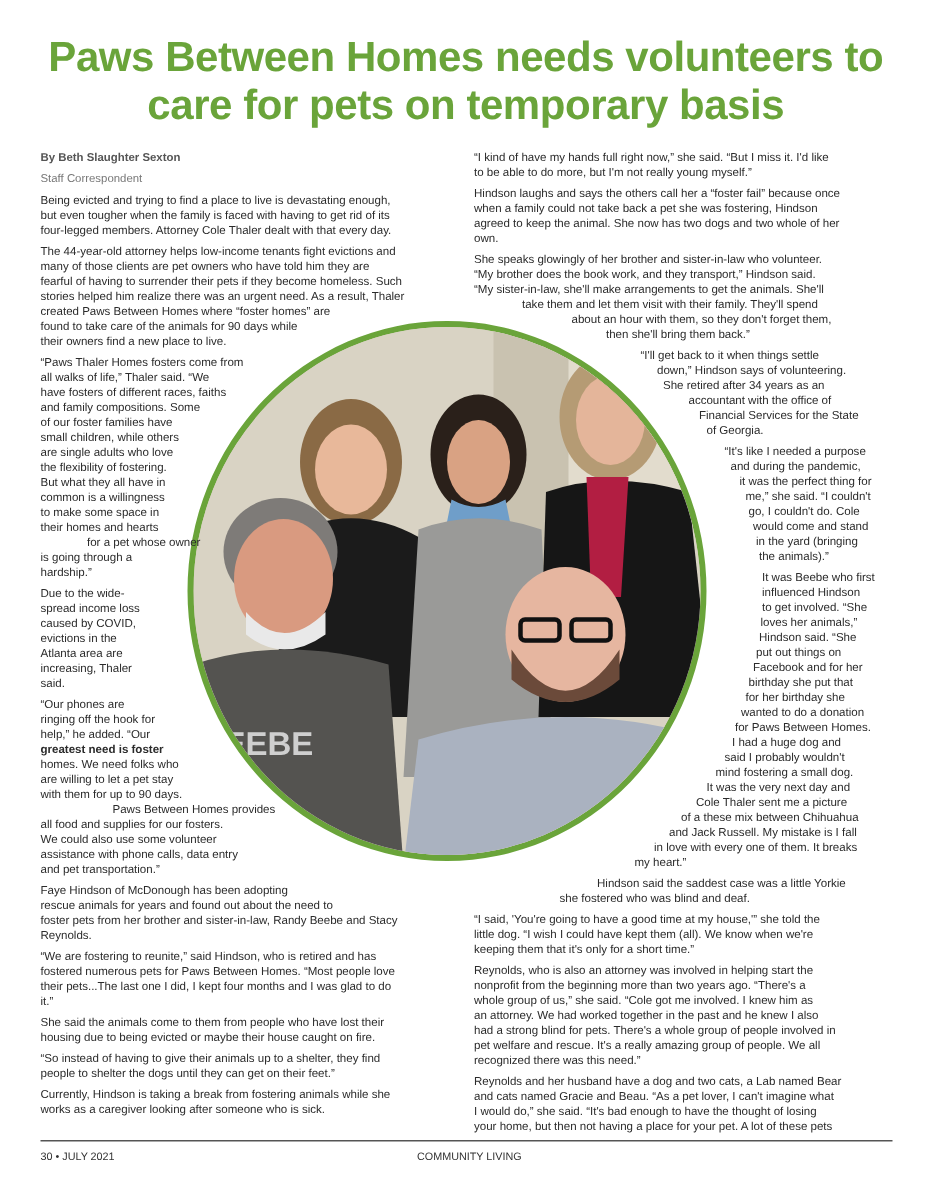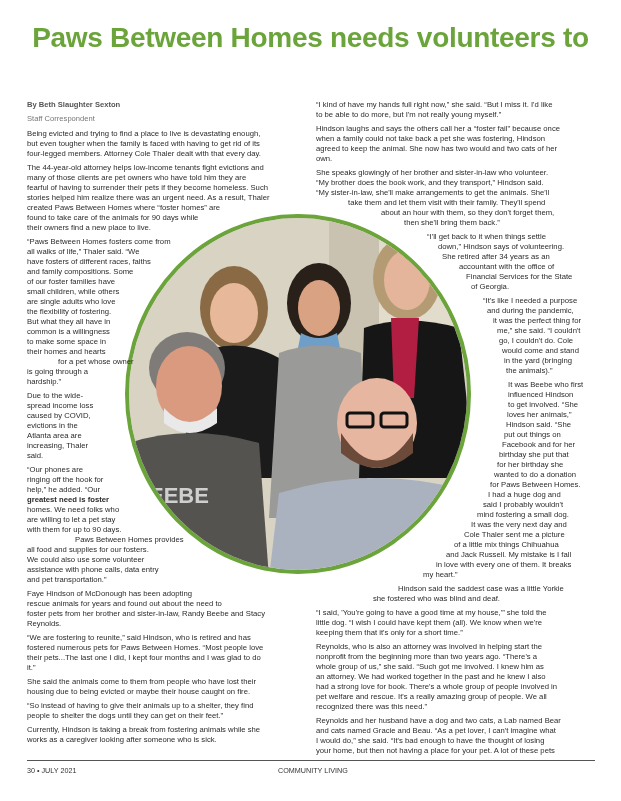--- a/index.html
+++ b/index.html
@@ -15,20 +15,21 @@
            overflow:hidden; border:4px solid #6aa43a; box-sizing:border-box; background:#d8d2c2; }
   .footer-rule { position:absolute; left:27px; top:760px; width:568px; height:1px; background:#555; }
   .footer-left { position:absolute; left:27px; top:766px; font-size:7.2px; font-family:"Liberation Sans", sans-serif; color:#333; }
   .footer-center { position:absolute; left:278px; top:766px; font-size:7.2px; font-family:"Liberation Sans", sans-serif; color:#333; }
 </style>
 </head>
 <body>
 
 <div class="title" style="color:#6aa43a;">
   <div>Paws Between Homes needs volunteers to</div>
+  <div>care for pets on temporary basis</div>
 </div>
 
 <div class="byline">By Beth Slaughter Sexton</div>
 <div class="role">Staff Correspondent</div>
 
 <div class="photo">
   <svg width="346" height="360" viewBox="0 0 346 360">
     <rect x="0" y="0" width="346" height="360" fill="#d9d3c4"></rect>
     <rect x="200" y="0" width="60" height="170" fill="#c9c2b0"></rect>
     <rect x="250" y="0" width="100" height="130" fill="#e2dccd"></rect>
@@ -65,21 +66,21 @@
   <div class="t" style="left:27px;top:129px;">Being evicted and trying to find a place to live is devastating enough,</div>
   <div class="t" style="left:27px;top:139px;">but even tougher when the family is faced with having to get rid of its</div>
   <div class="t" style="left:27px;top:149px;">four-legged members. Attorney Cole Thaler dealt with that every day.</div>
   <div class="t" style="left:27px;top:163px;">The 44-year-old attorney helps low-income tenants fight evictions and</div>
   <div class="t" style="left:27px;top:173px;">many of those clients are pet owners who have told him they are</div>
   <div class="t" style="left:27px;top:183px;">fearful of having to surrender their pets if they become homeless. Such</div>
   <div class="t" style="left:27px;top:193px;">stories helped him realize there was an urgent need. As a result, Thaler</div>
   <div class="t" style="left:27px;top:203px;">created Paws Between Homes where “foster homes” are</div>
   <div class="t" style="left:27px;top:213px;">found to take care of the animals for 90 days while</div>
   <div class="t" style="left:27px;top:223px;">their owners find a new place to live.</div>
-  <div class="t" style="left:27px;top:237px;">“Paws Between Homes fosters come from</div>
+  <div class="t" style="left:27px;top:237px;">“Paws Thaler Homes fosters come from</div>
   <div class="t" style="left:27px;top:247px;">all walks of life,” Thaler said. “We</div>
   <div class="t" style="left:27px;top:257px;">have fosters of different races, faiths</div>
   <div class="t" style="left:27px;top:267px;">and family compositions. Some</div>
   <div class="t" style="left:27px;top:277px;">of our foster families have</div>
   <div class="t" style="left:27px;top:287px;">small children, while others</div>
   <div class="t" style="left:27px;top:297px;">are single adults who love</div>
   <div class="t" style="left:27px;top:307px;">the flexibility of fostering.</div>
   <div class="t" style="left:27px;top:317px;">But what they all have in</div>
   <div class="t" style="left:27px;top:327px;">common is a willingness</div>
   <div class="t" style="left:27px;top:337px;">to make some space in</div>
@@ -120,21 +121,21 @@
   <div class="t" style="left:27px;top:711px;">people to shelter the dogs until they can get on their feet.”</div>
   <div class="t" style="left:27px;top:725px;">Currently, Hindson is taking a break from fostering animals while she</div>
   <div class="t" style="left:27px;top:735px;">works as a caregiver looking after someone who is sick.</div>
 </div>
 
 <div>
   <div class="t" style="left:316px;top:100px;">“I kind of have my hands full right now,” she said. “But I miss it. I'd like</div>
   <div class="t" style="left:316px;top:110px;">to be able to do more, but I'm not really young myself.”</div>
   <div class="t" style="left:316px;top:124px;">Hindson laughs and says the others call her a “foster fail” because once</div>
   <div class="t" style="left:316px;top:134px;">when a family could not take back a pet she was fostering, Hindson</div>
-  <div class="t" style="left:316px;top:144px;">agreed to keep the animal. She now has two would and two cats of her</div>
+  <div class="t" style="left:316px;top:144px;">agreed to keep the animal. She now has two dogs and two whole of her</div>
   <div class="t" style="left:316px;top:154px;">own.</div>
   <div class="t" style="left:316px;top:168px;">She speaks glowingly of her brother and sister-in-law who volunteer.</div>
   <div class="t" style="left:316px;top:178px;">“My brother does the book work, and they transport,” Hindson said.</div>
   <div class="t" style="left:316px;top:188px;">“My sister-in-law, she'll make arrangements to get the animals. She'll</div>
   <div class="t" style="left:348px;top:198px;">take them and let them visit with their family. They'll spend</div>
   <div class="t" style="left:381px;top:208px;">about an hour with them, so they don't forget them,</div>
   <div class="t" style="left:404px;top:218px;">then she'll bring them back.”</div>
   <div class="t" style="left:427px;top:232px;">“I'll get back to it when things settle</div>
   <div class="t" style="left:438px;top:242px;">down,” Hindson says of volunteering.</div>
   <div class="t" style="left:442px;top:252px;">She retired after 34 years as an</div>
@@ -158,34 +159,34 @@
   <div class="t" style="left:502px;top:440px;">Facebook and for her</div>
   <div class="t" style="left:499px;top:450px;">birthday she put that</div>
   <div class="t" style="left:497px;top:460px;">for her birthday she</div>
   <div class="t" style="left:494px;top:470px;">wanted to do a donation</div>
   <div class="t" style="left:490px;top:480px;">for Paws Between Homes.</div>
   <div class="t" style="left:488px;top:490px;">I had a huge dog and</div>
   <div class="t" style="left:483px;top:500px;">said I probably wouldn't</div>
   <div class="t" style="left:477px;top:510px;">mind fostering a small dog.</div>
   <div class="t" style="left:471px;top:520px;">It was the very next day and</div>
   <div class="t" style="left:464px;top:530px;">Cole Thaler sent me a picture</div>
-  <div class="t" style="left:454px;top:540px;">of a little mix things Chihuahua</div>
+  <div class="t" style="left:454px;top:540px;">of a these mix between Chihuahua</div>
   <div class="t" style="left:446px;top:550px;">and Jack Russell. My mistake is I fall</div>
   <div class="t" style="left:436px;top:560px;">in love with every one of them. It breaks</div>
   <div class="t" style="left:423px;top:570px;">my heart.”</div>
   <div class="t" style="left:398px;top:584px;">Hindson said the saddest case was a little Yorkie</div>
   <div class="t" style="left:373px;top:594px;">she fostered who was blind and deaf.</div>
   <div class="t" style="left:316px;top:608px;">“I said, 'You're going to have a good time at my house,'” she told the</div>
   <div class="t" style="left:316px;top:618px;">little dog. “I wish I could have kept them (all). We know when we're</div>
   <div class="t" style="left:316px;top:628px;">keeping them that it's only for a short time.”</div>
   <div class="t" style="left:316px;top:642px;">Reynolds, who is also an attorney was involved in helping start the</div>
   <div class="t" style="left:316px;top:652px;">nonprofit from the beginning more than two years ago. “There's a</div>
-  <div class="t" style="left:316px;top:662px;">whole group of us,” she said. “Such got me involved. I knew him as</div>
+  <div class="t" style="left:316px;top:662px;">whole group of us,” she said. “Cole got me involved. I knew him as</div>
   <div class="t" style="left:316px;top:672px;">an attorney. We had worked together in the past and he knew I also</div>
-  <div class="t" style="left:316px;top:682px;">had a strong love for book. There's a whole group of people involved in</div>
+  <div class="t" style="left:316px;top:682px;">had a strong blind for pets. There's a whole group of people involved in</div>
   <div class="t" style="left:316px;top:692px;">pet welfare and rescue. It's a really amazing group of people. We all</div>
   <div class="t" style="left:316px;top:702px;">recognized there was this need.”</div>
   <div class="t" style="left:316px;top:716px;">Reynolds and her husband have a dog and two cats, a Lab named Bear</div>
   <div class="t" style="left:316px;top:726px;">and cats named Gracie and Beau. “As a pet lover, I can't imagine what</div>
   <div class="t" style="left:316px;top:736px;">I would do,” she said. “It's bad enough to have the thought of losing</div>
   <div class="t" style="left:316px;top:746px;">your home, but then not having a place for your pet. A lot of these pets</div>
 </div>
 
 <div class="footer-rule"></div>
 <div class="footer-left">30 • JULY 2021</div>

